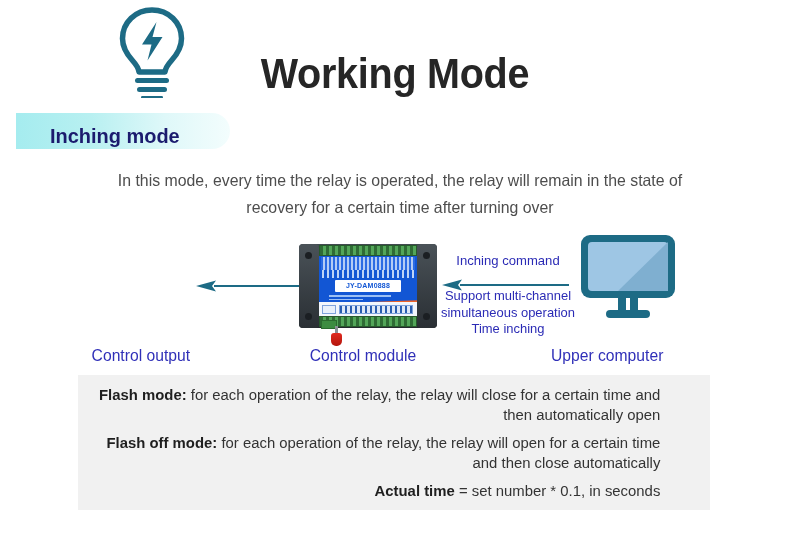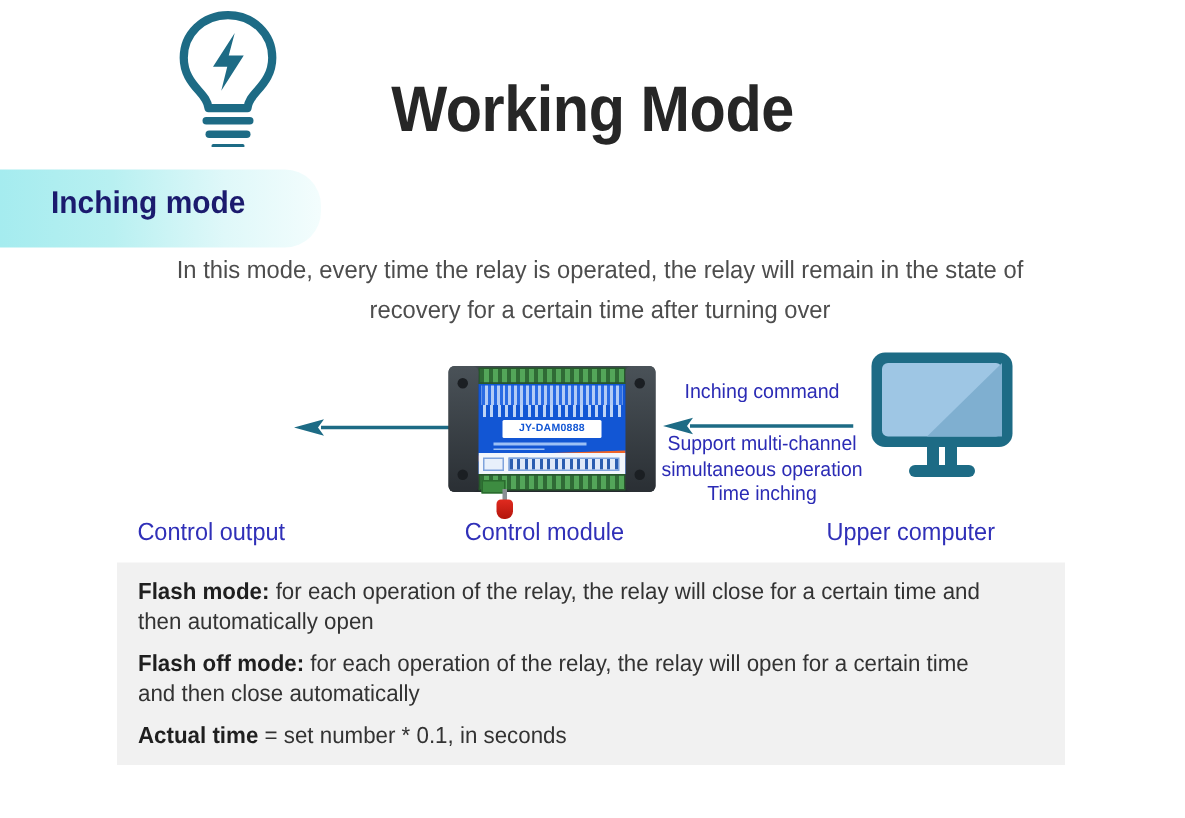--- a/index.html
+++ b/index.html
@@ -27,24 +27,24 @@
     line-height: 50px;
     font-weight: bold;
     color: #262626;
     letter-spacing: -0.3px;
     transform: scaleX(0.92);
   }
 
   
   .mode-badge {
     position: absolute;
-    left: 0;
+    left: 16px;
     top: 113px;
     width: 214px;
-    height: 52px;
+    height: 36px;
     border-top-right-radius: 24px;
     border-bottom-right-radius: 24px;
     background: linear-gradient(to right, #a5ecef 0%, #b8f0f1 35%, #dff8f9 70%, #f3fdfd 100%);
   }
   .mode-badge-label {
     position: absolute;
     left: 34px;
     top: 11px;
     font-size: 21px;
     line-height: 23px;
@@ -186,20 +186,21 @@
   .caption.c2 { left: 307px; }
   .caption.c3 { left: 548px; }
 
   
   .note-box {
     position: absolute; left: 78px; top: 375px;
     width: 632px; height: 135px;
     background: #f1f1f1;
     box-sizing: border-box;
     padding: 10px 26px 0 14px;
+    text-align: right;
   }
   .note-line {
     font-size: 15.5px; line-height: 20px; color: #333333;
     margin-bottom: 8px; transform: scaleX(0.96); transform-origin: left top;
   }
   .note-line:last-child { margin-bottom: 0; }
   .note-strong { font-weight: bold; color: #1f1f1f; }
 </style>
 </head>
 <body>

